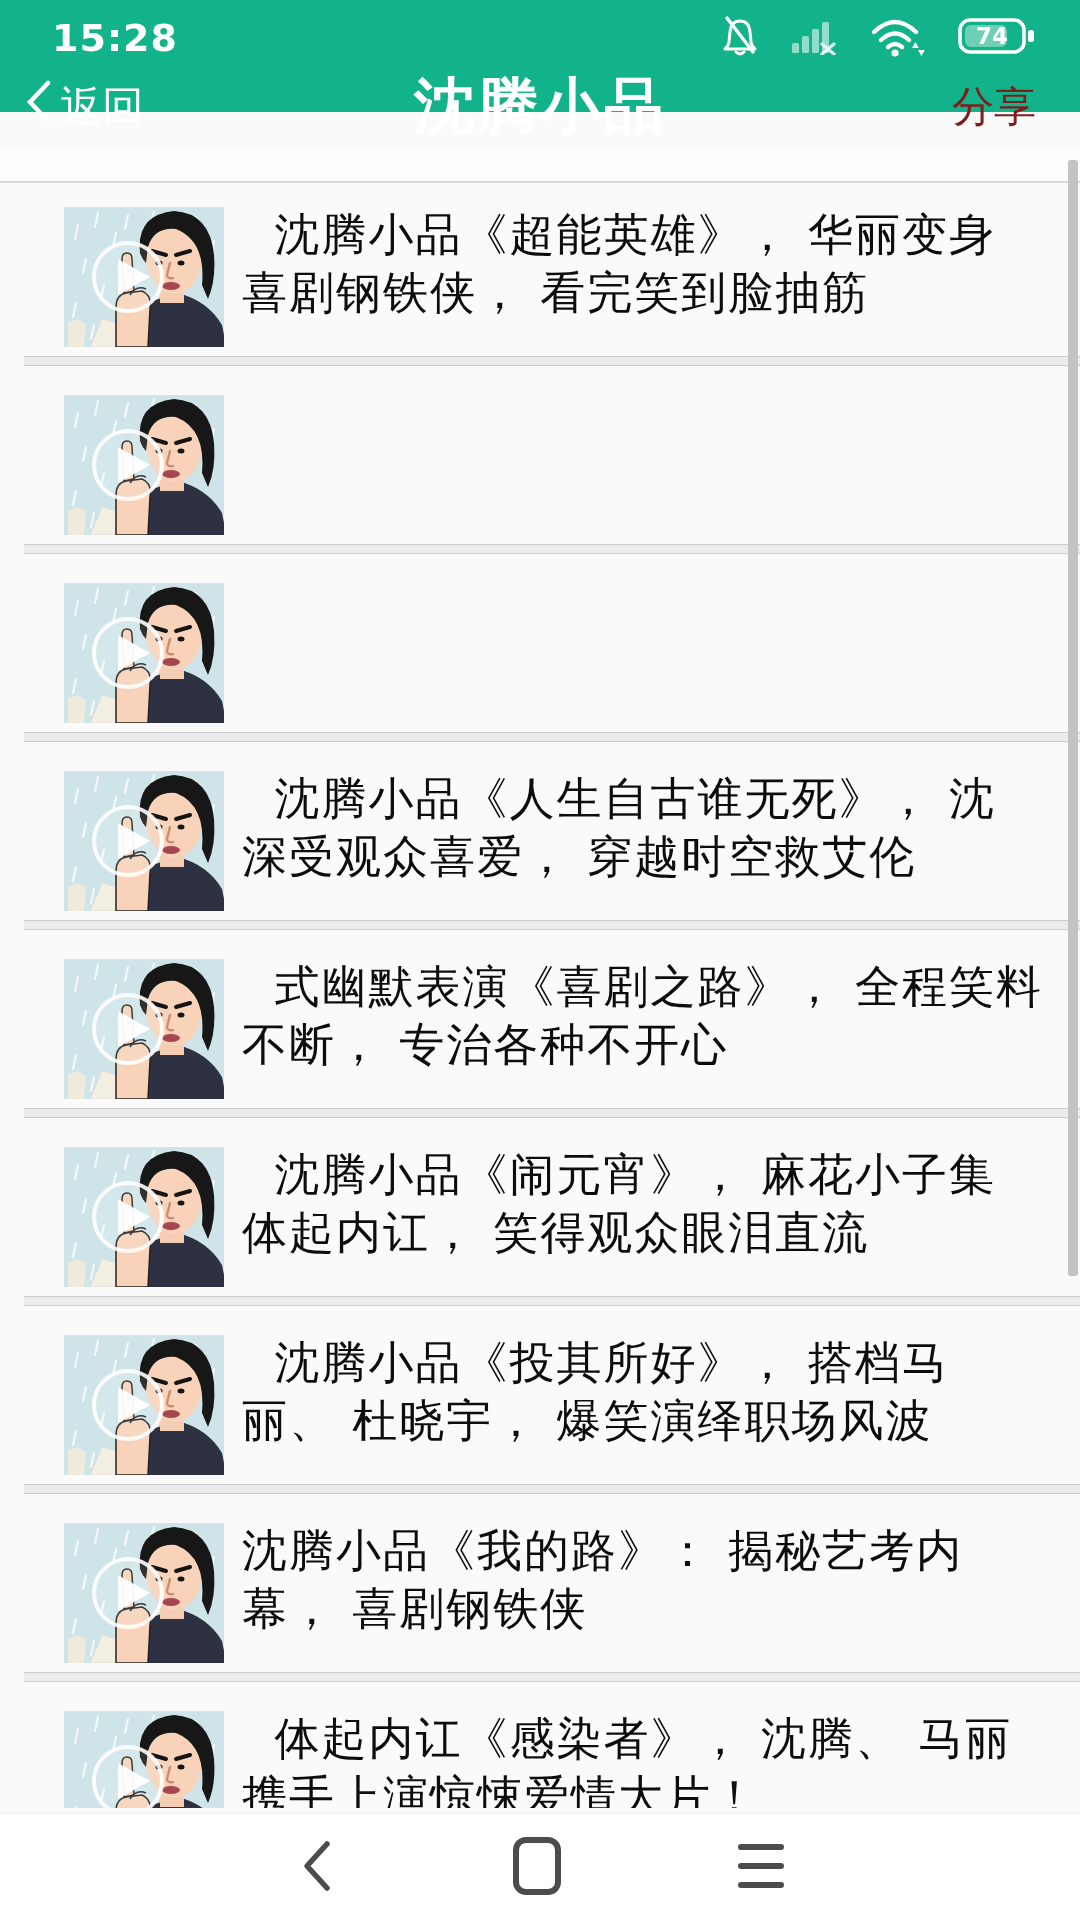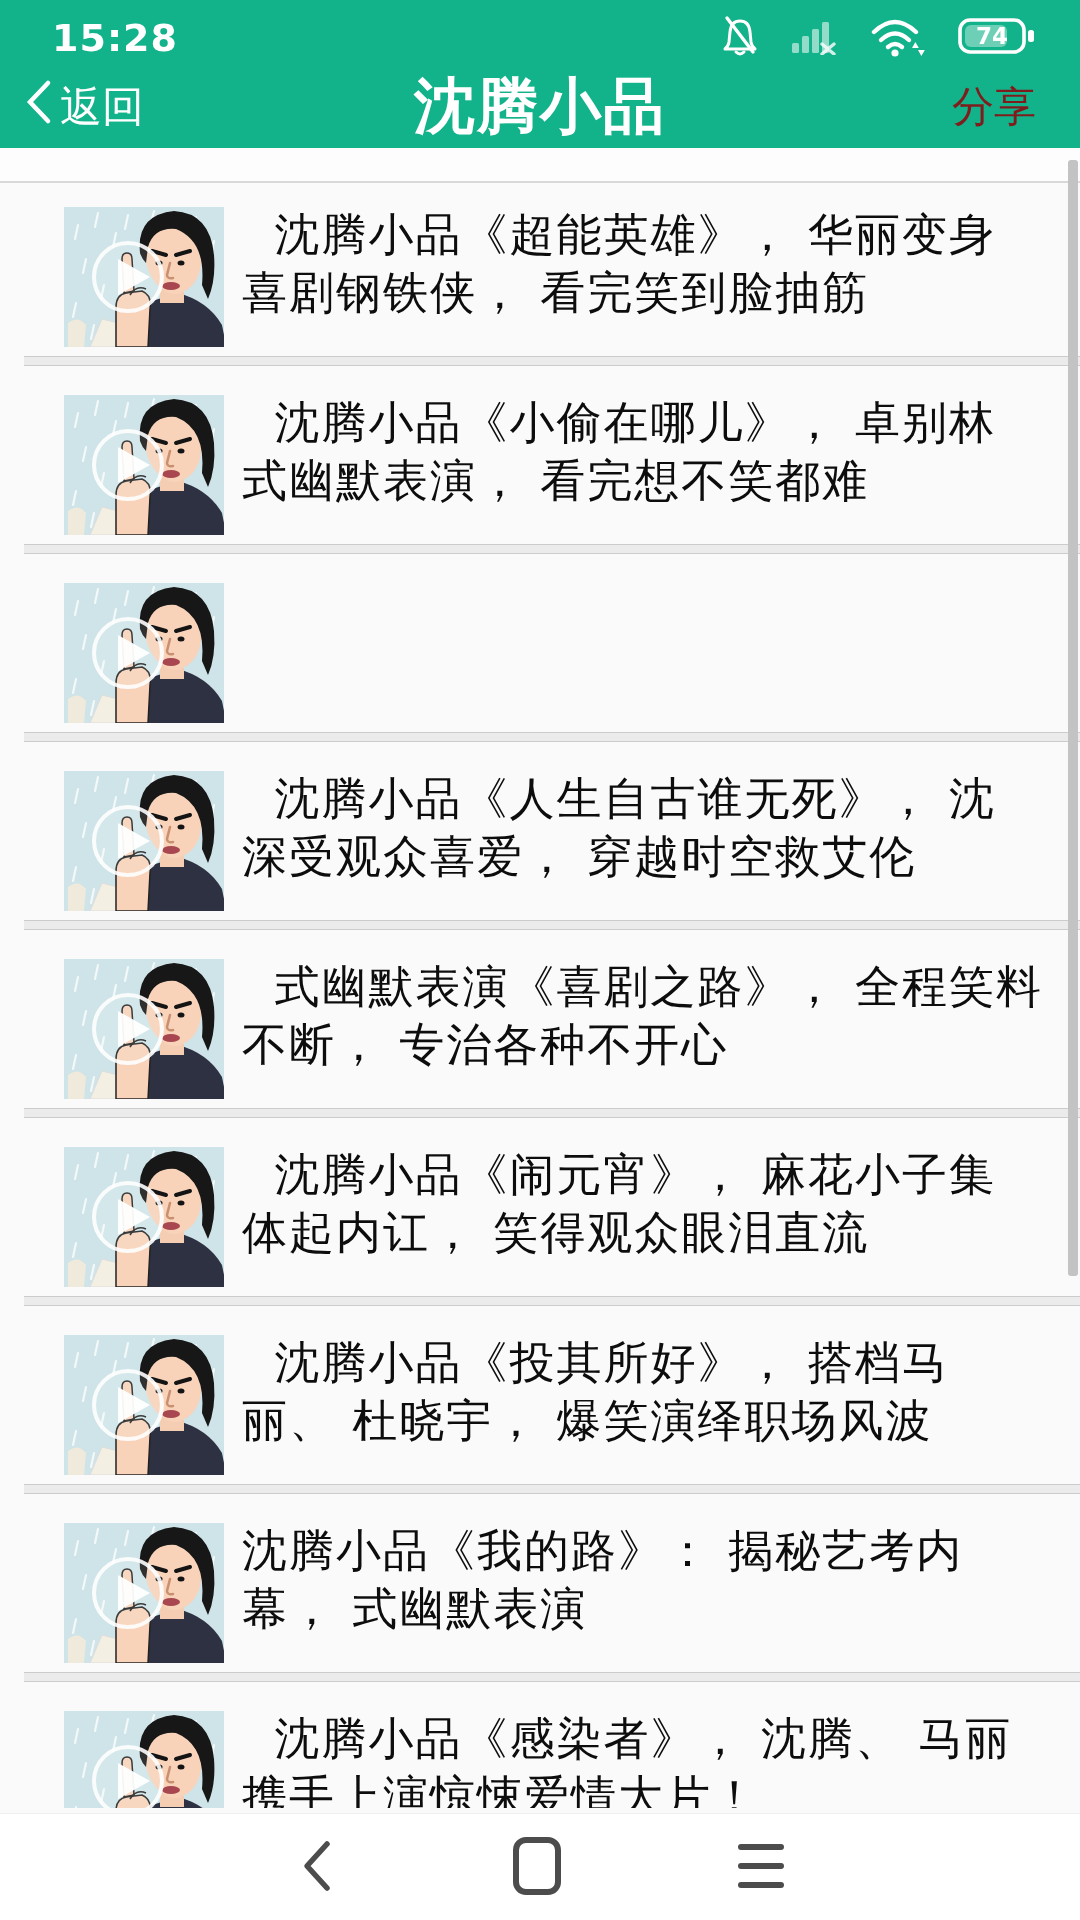--- a/index.html
+++ b/index.html
@@ -1,20 +1,20 @@
 <!DOCTYPE html>
 <html><head>
 <meta charset="utf-8">
 <style>
   html,body{margin:0;padding:0;background:#e9e9e9;}
   .screen{position:relative;width:1080px;height:1920px;overflow:hidden;
     background:#fafafa;font-family:"DejaVu Sans",sans-serif;}
 
   
-  .app-header{position:absolute;top:0;left:0;width:100%;height:148px;background:#12b28a;z-index:10;}
+  .app-header{position:absolute;top:0;left:0;width:100%;height:112px;background:#12b28a;z-index:10;}
   .status-bar{position:absolute;top:0;left:0;right:0;height:66px;display:flex;
     align-items:center;justify-content:space-between;padding:10px 44px 0 52px;box-sizing:border-box;}
   .status-time{color:#fff;font-size:38px;font-weight:700;letter-spacing:1px;}
   .status-icons{display:flex;align-items:center;gap:32px;}
   .nav-bar{position:absolute;top:66px;left:0;right:0;height:82px;}
   .nav-back{position:absolute;left:24px;top:0;height:82px;display:flex;align-items:center;gap:8px;
     color:#fff;font-size:42px;cursor:pointer;}
   .nav-title{position:absolute;left:0;right:0;top:0;height:82px;display:flex;align-items:center;
     justify-content:center;color:#fff;font-size:61px;font-weight:700;letter-spacing:2px;pointer-events:none;}
   .nav-share{position:absolute;right:44px;top:0;height:82px;display:flex;align-items:center;
@@ -185,24 +185,20 @@
         <path d="M4 116 Q14 108 22 118 L20 140 L4 140 Z" fill="#efeadb"></path>
         <path d="M52 140 L52 100 Q52 88 62 86 L78 84 Q88 88 86 102 L84 140 Z" fill="#f8d3ba" stroke="#222222" stroke-width="1.5"></path>
         <path d="M60 86 L58 52 Q58 46 63 46 Q68 46 68 52 L70 84 Z" fill="#f8d3ba" stroke="#222222" stroke-width="1.5"></path>
         <path d="M66 88 q6 -10 16 -6" stroke="#222222" stroke-width="1.5" fill="none"></path>
         <g>
           <circle cx="64" cy="70" r="34" fill="rgba(255,255,255,0.12)" stroke="#ffffff" stroke-width="4" opacity="0.9"></circle>
           <path d="M54 52 L54 88 L86 70 Z" fill="#ffffff" opacity="0.95"></path>
         </g>
       </svg>
     </div>
-    <div class="item-text">
-      <div class="line">  沈腾小品《小偷在哪儿》， 卓别林</div>
-      <div class="line">式幽默表演， 看完想不笑都难</div>
-    </div>
   </div>
   <div class="sep"></div>
 
   <div class="item">
     <div class="thumb">
       <svg width="160" height="140" viewBox="0 0 160 140">
         <rect width="160" height="140" fill="#cfe4e8"></rect>
         <g stroke="#ffffff" stroke-width="2.2" opacity="0.75" stroke-linecap="round">
           <line x1="14" y1="18" x2="11" y2="32"></line>
               <line x1="34" y1="6" x2="31" y2="20"></line>
@@ -453,65 +449,65 @@
         <path d="M60 86 L58 52 Q58 46 63 46 Q68 46 68 52 L70 84 Z" fill="#f8d3ba" stroke="#222222" stroke-width="1.5"></path>
         <path d="M66 88 q6 -10 16 -6" stroke="#222222" stroke-width="1.5" fill="none"></path>
         <g>
           <circle cx="64" cy="70" r="34" fill="rgba(255,255,255,0.12)" stroke="#ffffff" stroke-width="4" opacity="0.9"></circle>
           <path d="M54 52 L54 88 L86 70 Z" fill="#ffffff" opacity="0.95"></path>
         </g>
       </svg>
     </div>
     <div class="item-text">
       <div class="line">沈腾小品《我的路》： 揭秘艺考内</div>
-      <div class="line">幕， 式幽默表演</div>
-    </div>
-  </div>
-  <div class="sep"></div>
-
-  <div class="item">
-    <div class="thumb">
-      <svg width="160" height="140" viewBox="0 0 160 140">
-        <rect width="160" height="140" fill="#cfe4e8"></rect>
-        <g stroke="#ffffff" stroke-width="2.2" opacity="0.75" stroke-linecap="round">
-          <line x1="14" y1="18" x2="11" y2="32"></line>
-              <line x1="34" y1="6" x2="31" y2="20"></line>
-          <line x1="52" y1="26" x2="49" y2="40"></line>
-              <line x1="22" y1="52" x2="19" y2="66"></line>
-          <line x1="40" y1="78" x2="37" y2="92"></line>
-              <line x1="12" y1="96" x2="9" y2="110"></line>
-          <line x1="30" y1="118" x2="27" y2="132"></line>
-              <line x1="132" y1="10" x2="129" y2="24"></line>
-          <line x1="150" y1="34" x2="147" y2="48"></line>
-              <line x1="146" y1="66" x2="143" y2="80"></line>
-          <line x1="64" y1="8" x2="61" y2="22"></line>
-              <line x1="90" y1="4" x2="87" y2="16"></line>
-        </g>
-        <path d="M50 140 Q58 106 88 94 L114 86 Q144 94 158 118 L160 128 V140 Z" fill="#2d3142"></path>
-        <path d="M96 74 h24 v22 h-24 z" fill="#f5cdb3"></path>
-        <path d="M80 42 Q80 12 108 10 Q136 12 138 46 Q138 72 124 82 Q110 92 98 82 Q82 70 80 42 Z" fill="#f8d3ba"></path>
-        <path d="M76 46 Q72 8 110 4 Q146 6 150 48 Q152 74 144 92 L138 78 Q142 34 112 22 Q90 20 84 40 L82 56 Q78 52 76 46 Z" fill="#171717"></path>
-        <path d="M88 44 L102 48 M112 48 L126 44" stroke="#141414" stroke-width="4" fill="none" stroke-linecap="round"></path>
-        <ellipse cx="95" cy="56" rx="3.5" ry="2.5" fill="#141414"></ellipse>
-        <ellipse cx="117" cy="56" rx="3.5" ry="2.5" fill="#141414"></ellipse>
-        <path d="M106 56 L103 68 Q103 72 109 71" stroke="#c9906f" stroke-width="2.5" fill="none" stroke-linecap="round"></path>
-        <ellipse cx="107" cy="79" rx="9" ry="4" fill="#a8474f"></ellipse>
-        <path d="M26 140 L38 112 L62 118 L66 140 Z" fill="#f3efe2" stroke="#dddddd" stroke-width="1"></path>
-        <path d="M4 116 Q14 108 22 118 L20 140 L4 140 Z" fill="#efeadb"></path>
-        <path d="M52 140 L52 100 Q52 88 62 86 L78 84 Q88 88 86 102 L84 140 Z" fill="#f8d3ba" stroke="#222222" stroke-width="1.5"></path>
-        <path d="M60 86 L58 52 Q58 46 63 46 Q68 46 68 52 L70 84 Z" fill="#f8d3ba" stroke="#222222" stroke-width="1.5"></path>
-        <path d="M66 88 q6 -10 16 -6" stroke="#222222" stroke-width="1.5" fill="none"></path>
-        <g>
-          <circle cx="64" cy="70" r="34" fill="rgba(255,255,255,0.12)" stroke="#ffffff" stroke-width="4" opacity="0.9"></circle>
-          <path d="M54 52 L54 88 L86 70 Z" fill="#ffffff" opacity="0.95"></path>
-        </g>
-      </svg>
-    </div>
-    <div class="item-text">
-      <div class="line">  沈腾小品《感染者》， 沈腾、 马丽</div>
+      <div class="line">幕， 喜剧钢铁侠</div>
+    </div>
+  </div>
+  <div class="sep"></div>
+
+  <div class="item">
+    <div class="thumb">
+      <svg width="160" height="140" viewBox="0 0 160 140">
+        <rect width="160" height="140" fill="#cfe4e8"></rect>
+        <g stroke="#ffffff" stroke-width="2.2" opacity="0.75" stroke-linecap="round">
+          <line x1="14" y1="18" x2="11" y2="32"></line>
+              <line x1="34" y1="6" x2="31" y2="20"></line>
+          <line x1="52" y1="26" x2="49" y2="40"></line>
+              <line x1="22" y1="52" x2="19" y2="66"></line>
+          <line x1="40" y1="78" x2="37" y2="92"></line>
+              <line x1="12" y1="96" x2="9" y2="110"></line>
+          <line x1="30" y1="118" x2="27" y2="132"></line>
+              <line x1="132" y1="10" x2="129" y2="24"></line>
+          <line x1="150" y1="34" x2="147" y2="48"></line>
+              <line x1="146" y1="66" x2="143" y2="80"></line>
+          <line x1="64" y1="8" x2="61" y2="22"></line>
+              <line x1="90" y1="4" x2="87" y2="16"></line>
+        </g>
+        <path d="M50 140 Q58 106 88 94 L114 86 Q144 94 158 118 L160 128 V140 Z" fill="#2d3142"></path>
+        <path d="M96 74 h24 v22 h-24 z" fill="#f5cdb3"></path>
+        <path d="M80 42 Q80 12 108 10 Q136 12 138 46 Q138 72 124 82 Q110 92 98 82 Q82 70 80 42 Z" fill="#f8d3ba"></path>
+        <path d="M76 46 Q72 8 110 4 Q146 6 150 48 Q152 74 144 92 L138 78 Q142 34 112 22 Q90 20 84 40 L82 56 Q78 52 76 46 Z" fill="#171717"></path>
+        <path d="M88 44 L102 48 M112 48 L126 44" stroke="#141414" stroke-width="4" fill="none" stroke-linecap="round"></path>
+        <ellipse cx="95" cy="56" rx="3.5" ry="2.5" fill="#141414"></ellipse>
+        <ellipse cx="117" cy="56" rx="3.5" ry="2.5" fill="#141414"></ellipse>
+        <path d="M106 56 L103 68 Q103 72 109 71" stroke="#c9906f" stroke-width="2.5" fill="none" stroke-linecap="round"></path>
+        <ellipse cx="107" cy="79" rx="9" ry="4" fill="#a8474f"></ellipse>
+        <path d="M26 140 L38 112 L62 118 L66 140 Z" fill="#f3efe2" stroke="#dddddd" stroke-width="1"></path>
+        <path d="M4 116 Q14 108 22 118 L20 140 L4 140 Z" fill="#efeadb"></path>
+        <path d="M52 140 L52 100 Q52 88 62 86 L78 84 Q88 88 86 102 L84 140 Z" fill="#f8d3ba" stroke="#222222" stroke-width="1.5"></path>
+        <path d="M60 86 L58 52 Q58 46 63 46 Q68 46 68 52 L70 84 Z" fill="#f8d3ba" stroke="#222222" stroke-width="1.5"></path>
+        <path d="M66 88 q6 -10 16 -6" stroke="#222222" stroke-width="1.5" fill="none"></path>
+        <g>
+          <circle cx="64" cy="70" r="34" fill="rgba(255,255,255,0.12)" stroke="#ffffff" stroke-width="4" opacity="0.9"></circle>
+          <path d="M54 52 L54 88 L86 70 Z" fill="#ffffff" opacity="0.95"></path>
+        </g>
+      </svg>
+    </div>
+    <div class="item-text">
+      <div class="line">  体起内讧《感染者》， 沈腾、 马丽</div>
       <div class="line">携手上演惊悚爱情大片！</div>
     </div>
   </div>
 
 </main>
 
   <div class="scrollbar"></div>
 
   <nav class="bottom-bar">
     <div class="bb-btn bb-back">

